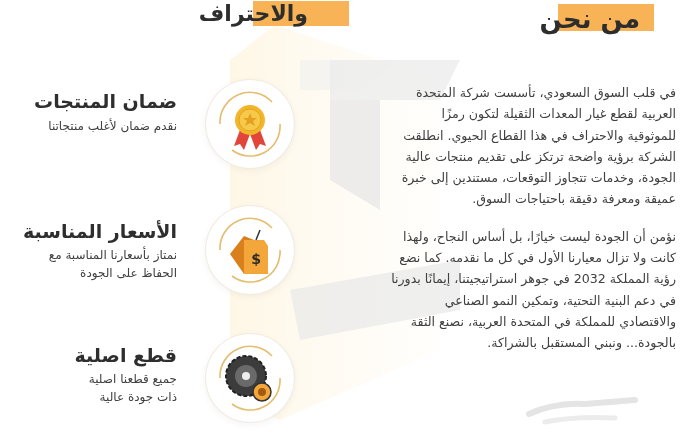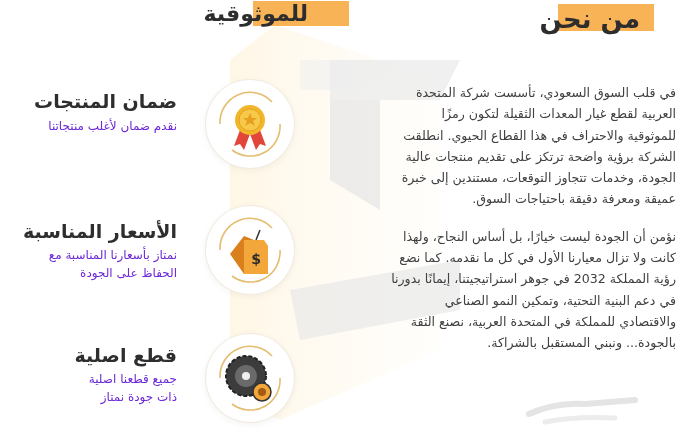--- a/index.html
+++ b/index.html
@@ -23,21 +23,21 @@
   .about p { margin:16px; }
   .feature {
     position:absolute; left:0; width:300px; height:110px;
   }
   .feature .ftitle {
     position:absolute; right:123px; direction:rtl; text-align:center; white-space:nowrap;
     font-size:19px; font-weight:bold; color:#2e2e2e;
   }
   .feature .fdesc {
     position:absolute; right:123px; direction:rtl; text-align:right; white-space:nowrap;
-    font-size:12px; line-height:18px; color:#6d28d9;
+    font-size:12px; line-height:18px; color:#404040;
   }
   .circle {
     position:absolute; width:88px; height:88px; border-radius:50%;
     background:#fff;
     box-shadow: 0 0 0 1px #f1ebe0, 0 2px 8px rgba(0,0,0,0.06);
   }
   .circle svg { position:absolute; left:0; top:0; }
   .watermark { position:absolute; left:525px; top:392px; }
 </style>
 </head>
@@ -54,21 +54,21 @@
   <polygon points="330,60 460,60 440,100 330,100" fill="#ececec" opacity="0.8"></polygon>
   <polygon points="330,100 380,100 380,210 330,180" fill="#e6e6e6" opacity="0.7"></polygon>
   <polygon points="290,290 460,260 460,310 300,340" fill="#e8e8e8" opacity="0.7"></polygon>
   <polygon points="300,60 400,60 360,90 300,90" fill="#eeeeee" opacity="0.5"></polygon>
 </svg>
 
 <div class="title-box" style="left:558px; top:4px; width:96px;"></div>
 <div class="title-text" style="right:60px; top:4px; font-size:26px; line-height:30px;">من نحن</div>
 
 <div class="title-box" style="left:253px; top:1px; width:96px; height:25px;"></div>
-<div class="title-text" style="right:392px; top:0px; font-size:22px; line-height:28px;">للموثوقية</div>
+<div class="title-text" style="right:392px; top:0px; font-size:22px; line-height:28px;">والاحتراف</div>
 
 <div class="about">
   <p>في قلب السوق السعودي، تأسست شركة المتحدة العربية لقطع غيار المعدات الثقيلة لتكون رمزًا للموثوقية والاحتراف في هذا القطاع الحيوي. انطلقت الشركة برؤية واضحة ترتكز على تقديم منتجات عالية الجودة، وخدمات تتجاوز التوقعات، مستندين إلى خبرة عميقة ومعرفة دقيقة باحتياجات السوق.</p>
   <p>نؤمن أن الجودة ليست خيارًا، بل أساس النجاح، ولهذا كانت ولا تزال معيارنا الأول في كل ما نقدمه. كما نضع رؤية المملكة 2032 في جوهر استراتيجيتنا، إيمانًا بدورنا في دعم البنية التحتية، وتمكين النمو الصناعي والاقتصادي للمملكة في المتحدة العربية، نصنع الثقة بالجودة... ونبني المستقبل بالشراكة.</p>
 </div>
 
 <div class="feature" style="top:80px;">
   <div class="ftitle" style="top:10px;">ضمان المنتجات</div>
   <div class="fdesc" style="top:37px;">نقدم ضمان لأغلب منتجاتنا</div>
   <div class="circle" style="left:206px; top:0px;">
@@ -96,21 +96,21 @@
       <polygon points="38,34 58,34 62,40 62,68 38,68" fill="#f3a63a"></polygon>
       <path d="M50,34 L54,24" stroke="#333" stroke-width="1.5" fill="none"></path>
       <text x="50" y="58" font-size="14" font-weight="bold" text-anchor="middle" fill="#2b2b2b" font-family="DejaVu Sans, sans-serif">$</text>
     </svg>
   </div>
 </div>
 
 <div class="feature" style="top:324px;">
   <div class="ftitle" style="top:20px;">قطع اصلية</div>
   <div class="fdesc" style="top:46px;">جميع قطعنا اصلية</div>
-  <div class="fdesc" style="top:64px;">ذات جودة نمتاز</div>
+  <div class="fdesc" style="top:64px;">ذات جودة عالية</div>
   <div class="circle" style="left:206px; top:10px;">
     <svg width="88" height="88" viewBox="0 0 88 88">
       <path d="M14,44 A30,30 0 0 1 66,22" stroke="#e4bd6e" stroke-width="1.6" fill="none"></path>
       <path d="M74,44 A30,30 0 0 1 26,70" stroke="#e4bd6e" stroke-width="1.6" fill="none"></path>
       <circle cx="40" cy="42" r="20" fill="#3c3c3c" stroke="#222" stroke-width="2" stroke-dasharray="4 2"></circle>
       <circle cx="40" cy="42" r="11" fill="#6a6a6a"></circle>
       <circle cx="40" cy="42" r="4" fill="#eeeeee"></circle>
       <circle cx="56" cy="58" r="9" fill="#f3a63a" stroke="#333" stroke-width="1.5"></circle>
       <circle cx="56" cy="58" r="4" fill="#a35a12"></circle>
     </svg>

